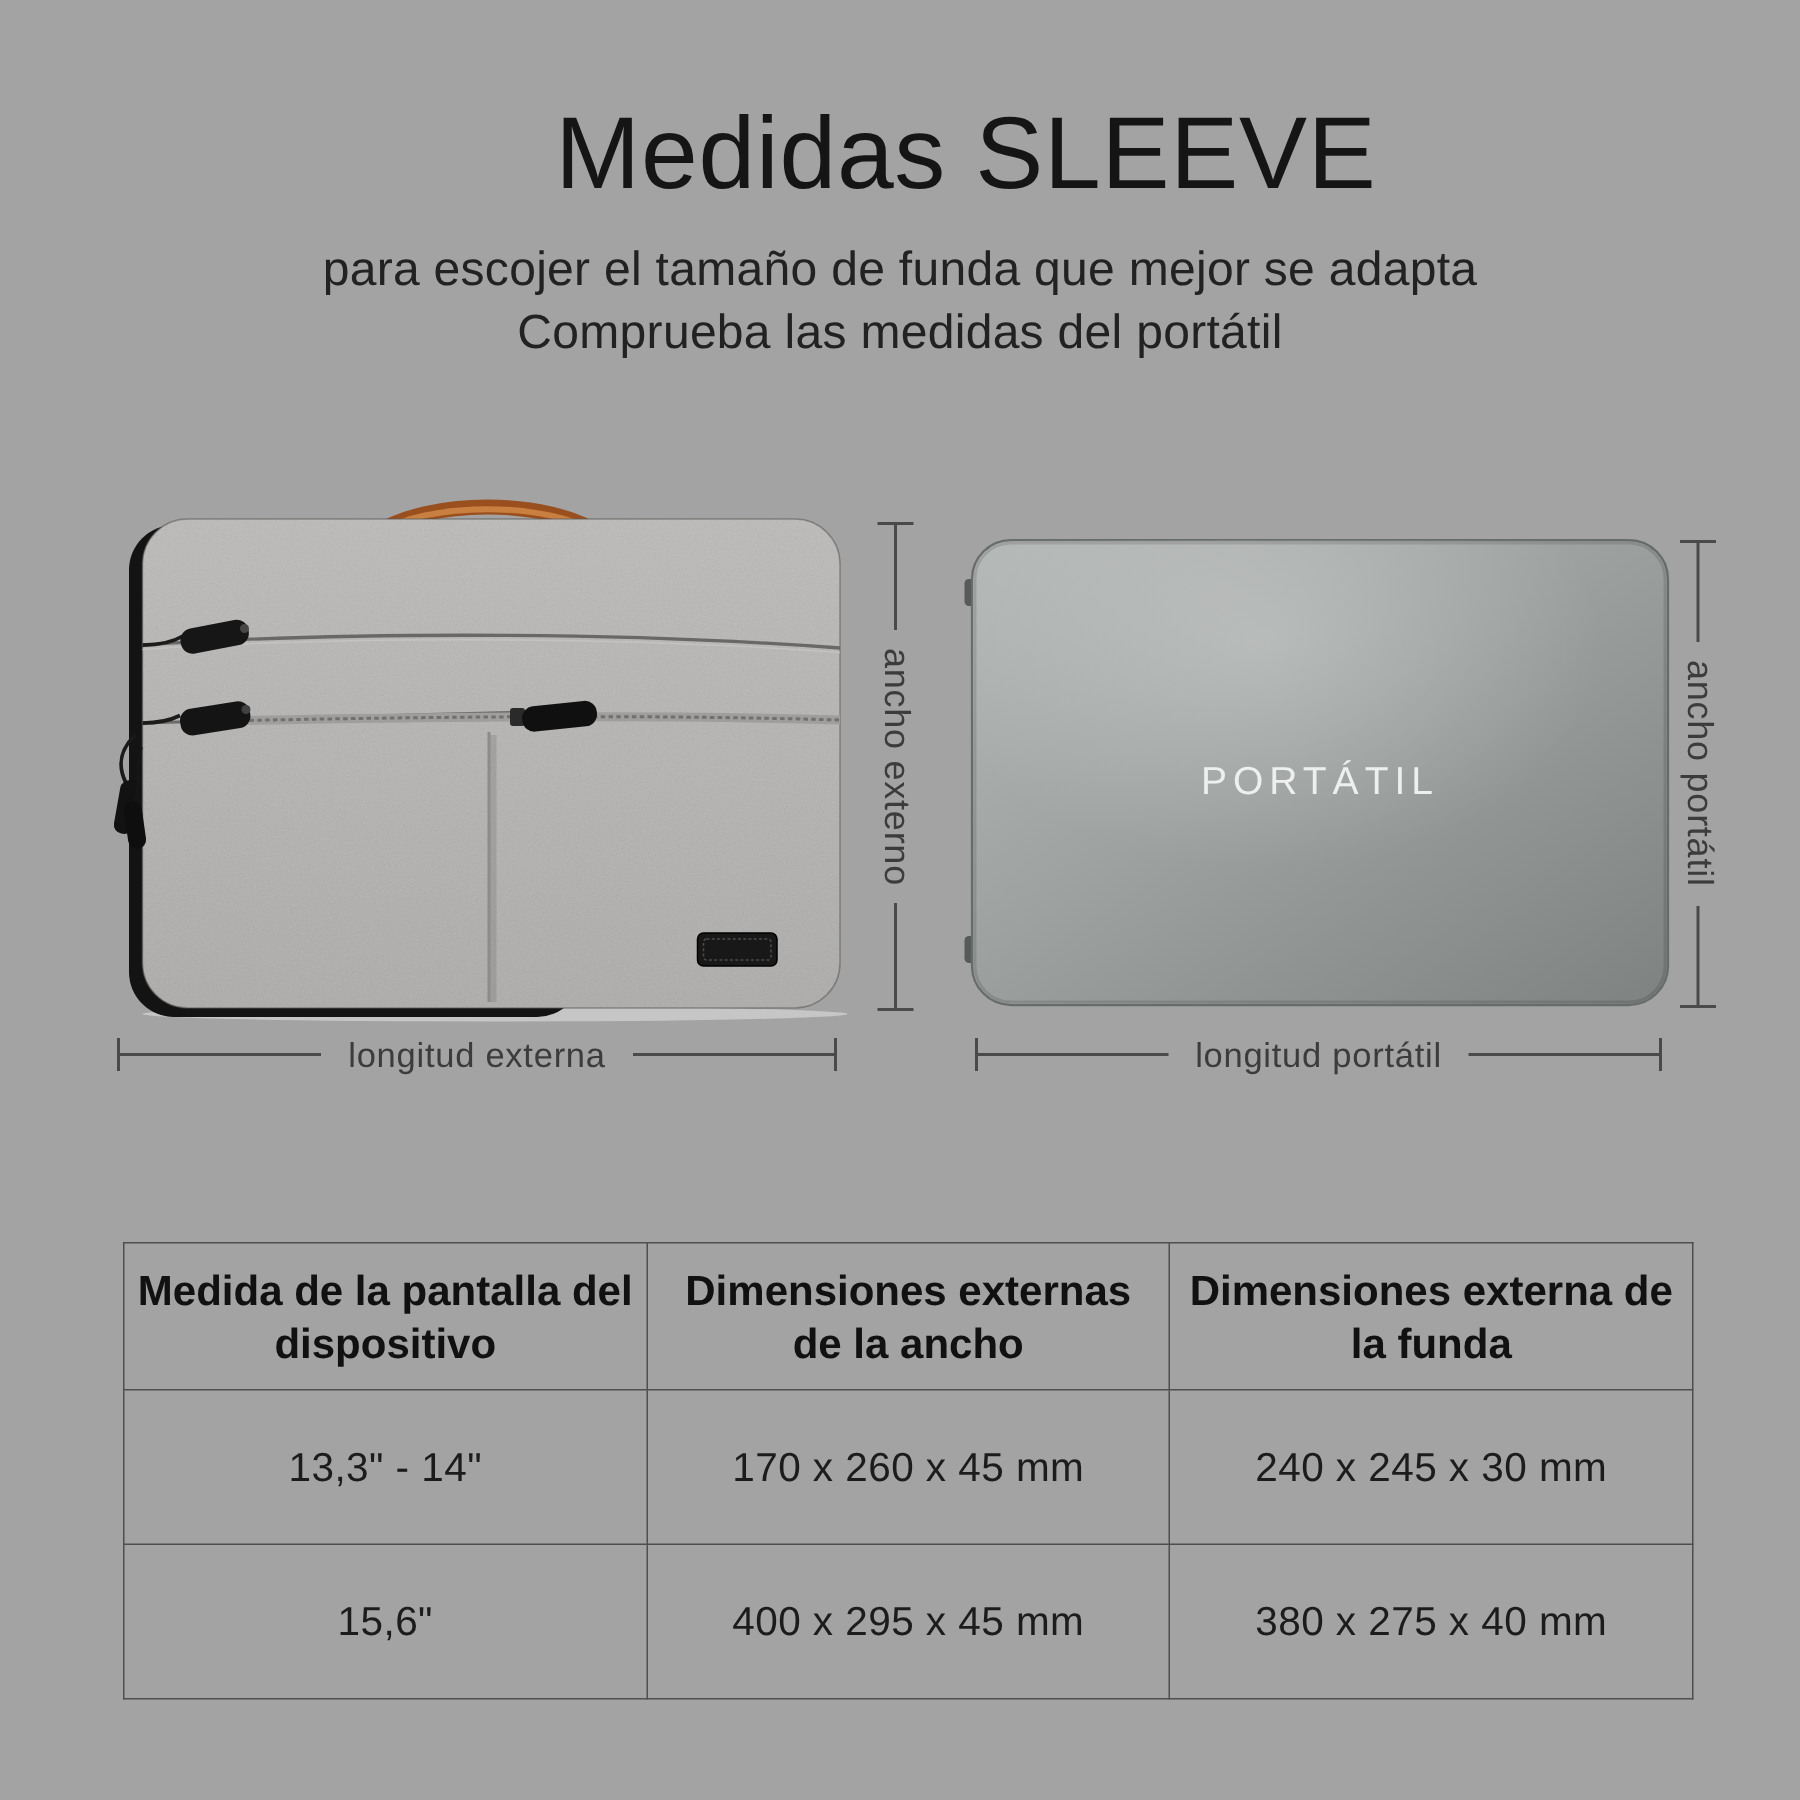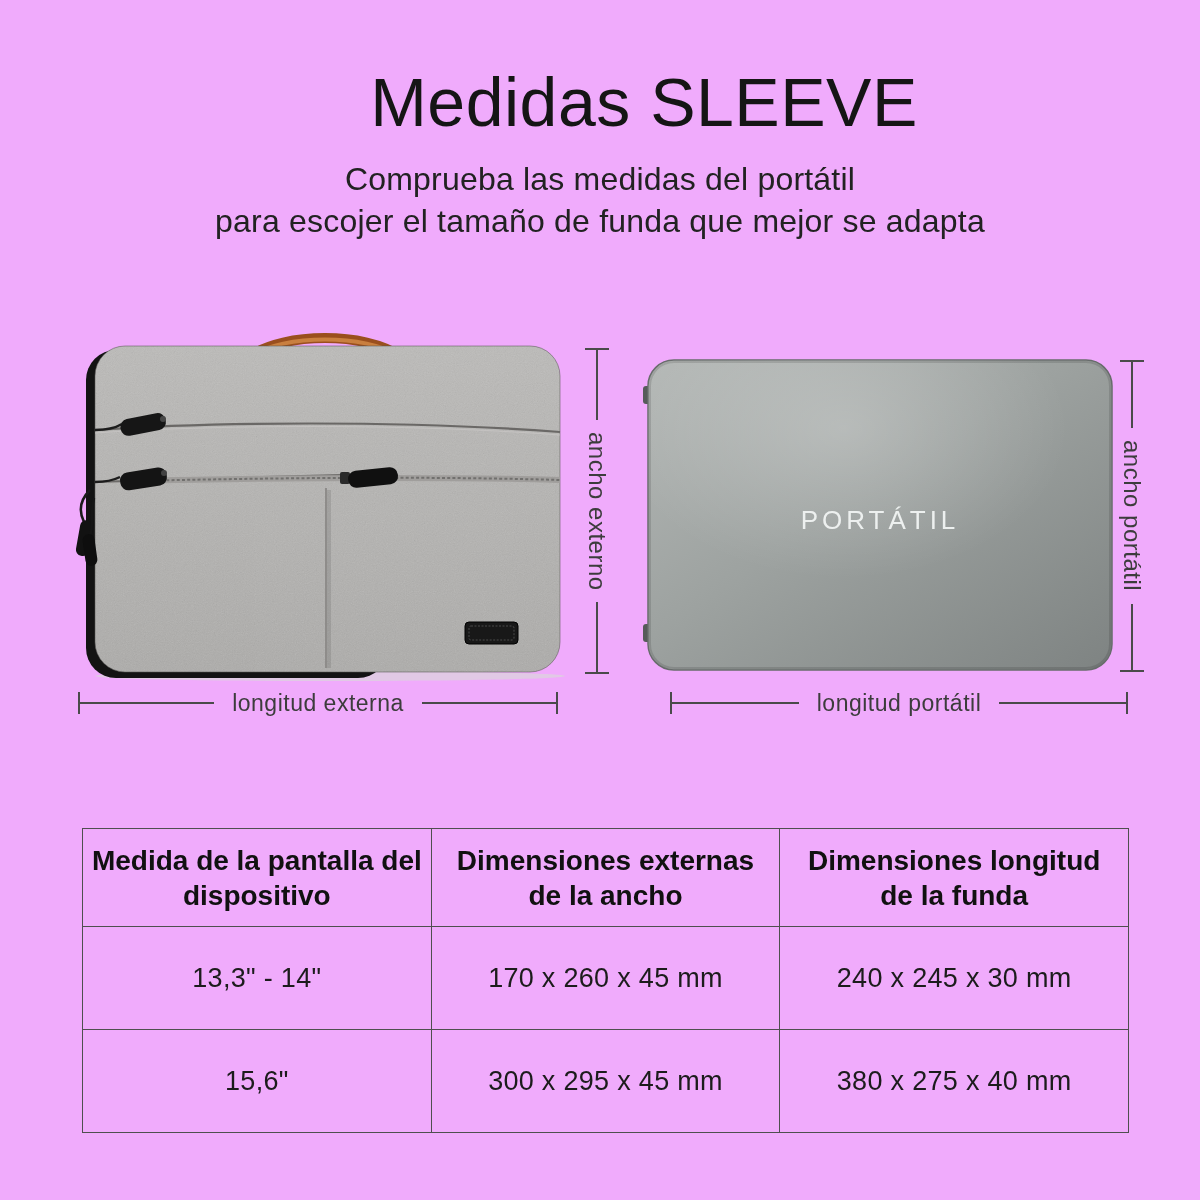--- a/index.html
+++ b/index.html
@@ -1,19 +1,19 @@
 <!DOCTYPE html>
 <html><head>
 <meta charset="utf-8">
 <style>
   html,body{margin:0;padding:0;background:#ffffff;}
   .page{
     position:relative;
     width:1200px;height:1200px;
-    background:#f0abfc;
+    background:#a3a3a3;
     font-family:"Liberation Sans", sans-serif;
     overflow:hidden;
     margin:0 auto;
   }
 
   
   .title-wrap{position:absolute;top:68px;left:0;width:100%;text-align:center;}
   .title-wrap h1{
     margin:0;font-size:68px;font-weight:400;color:#151515;
     letter-spacing:.5px;line-height:1;transform:translateX(44px);
@@ -40,21 +40,21 @@
   .vdim-laptop{left:1120px;top:360px;height:312px;width:24px;}
 
   .hdim{position:absolute;display:flex;align-items:center;justify-content:flex-end;}
   .hdim .tick{width:2px;height:22px;background:#4a4a4a;flex:0 0 auto;}
   .hdim .seg{height:2px;flex:1 1 auto;background:#4a4a4a;}
   .hdim .hlabel{
     font-size:23px;color:#3c3c3c;padding:0 18px;
     white-space:nowrap;letter-spacing:.5px;
   }
   .hdim-sleeve{left:78px;top:692px;width:480px;height:22px;}
-  .hdim-laptop{left:670px;top:692px;width:458px;height:22px;}
+  .hdim-laptop{left:650px;top:692px;width:458px;height:22px;}
 
   
   .table-wrap{position:absolute;left:82px;top:828px;width:1047px;}
   table.spec{width:100%;border-collapse:collapse;table-layout:fixed;}
   table.spec th,table.spec td{
     border:1px solid #4f4f4f;text-align:center;vertical-align:middle;
     padding:0 8px;
   }
   table.spec th{
     height:97px;font-size:28px;font-weight:bold;color:#111111;line-height:1.25;
@@ -64,22 +64,22 @@
   }
 </style>
 </head>
 <body>
 
 <div class="page">
 
   <div class="title-wrap">
     <h1><span>Medidas</span> <span>SLEEVE</span></h1>
     <div class="subtitle">
+      <div>para escojer el tamaño de funda que mejor se adapta</div>
       <div>Comprueba las medidas del portátil</div>
-      <div>para escojer el tamaño de funda que mejor se adapta</div>
     </div>
   </div>
 
   <svg class="fig-svg sleeve-svg" width="540" height="352" viewBox="0 0 540 352" aria-hidden="true">
     <defs>
       <linearGradient id="slvGrad" x1="0" y1="0" x2="0" y2="1">
         <stop offset="0" stop-color="#bcbbb9"></stop>
         <stop offset="1" stop-color="#adacaa"></stop>
       </linearGradient>
       <clipPath id="slvClip">
@@ -203,31 +203,31 @@
     <div class="seg"></div>
     <div class="tick"></div>
   </div>
 
   <div class="table-wrap">
     <table class="spec">
       <thead>
         <tr>
           <th>Medida de la pantalla del dispositivo</th>
           <th>Dimensiones externas de la ancho</th>
-          <th>Dimensiones longitud de la funda</th>
+          <th>Dimensiones externa de la funda</th>
         </tr>
       </thead>
       <tbody>
         <tr>
           <td>13,3" - 14"</td>
           <td>170 x 260 x 45 mm</td>
           <td>240 x 245 x 30 mm</td>
         </tr>
         <tr>
           <td>15,6"</td>
-          <td>300 x 295 x 45 mm</td>
+          <td>400 x 295 x 45 mm</td>
           <td>380 x 275 x 40 mm</td>
         </tr>
       </tbody>
     </table>
   </div>
 
 </div>
 
 </body></html>

